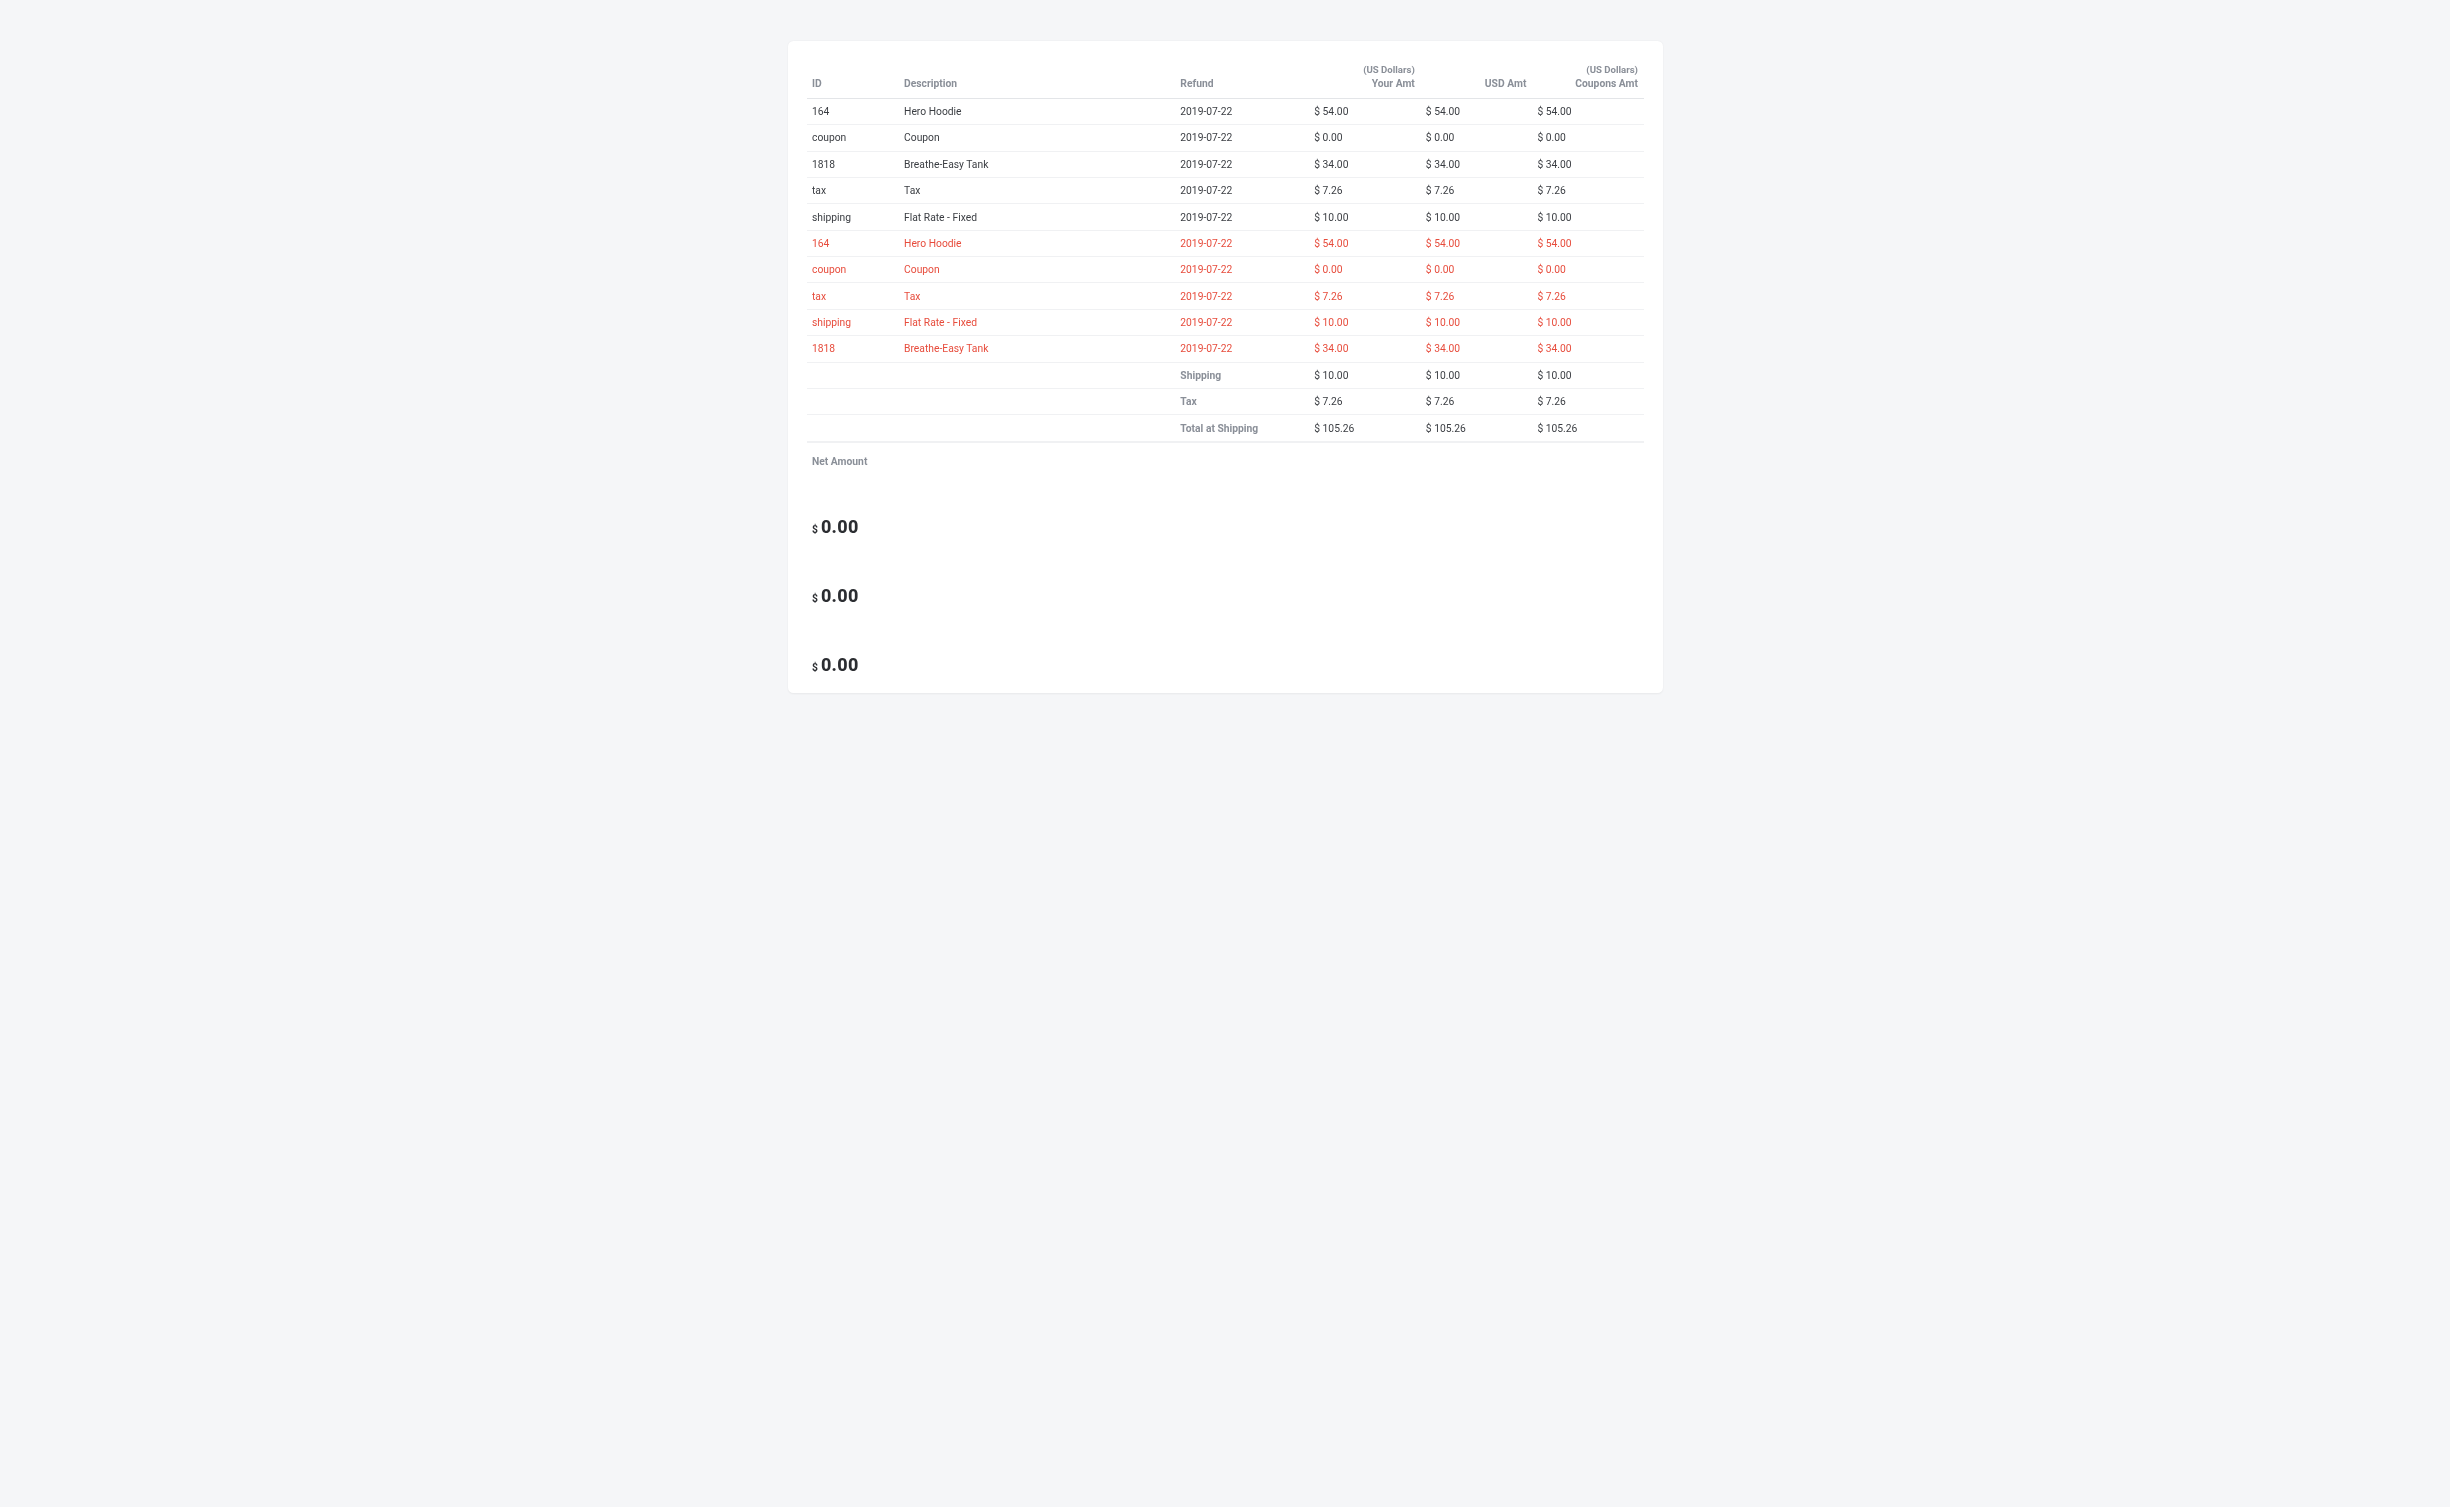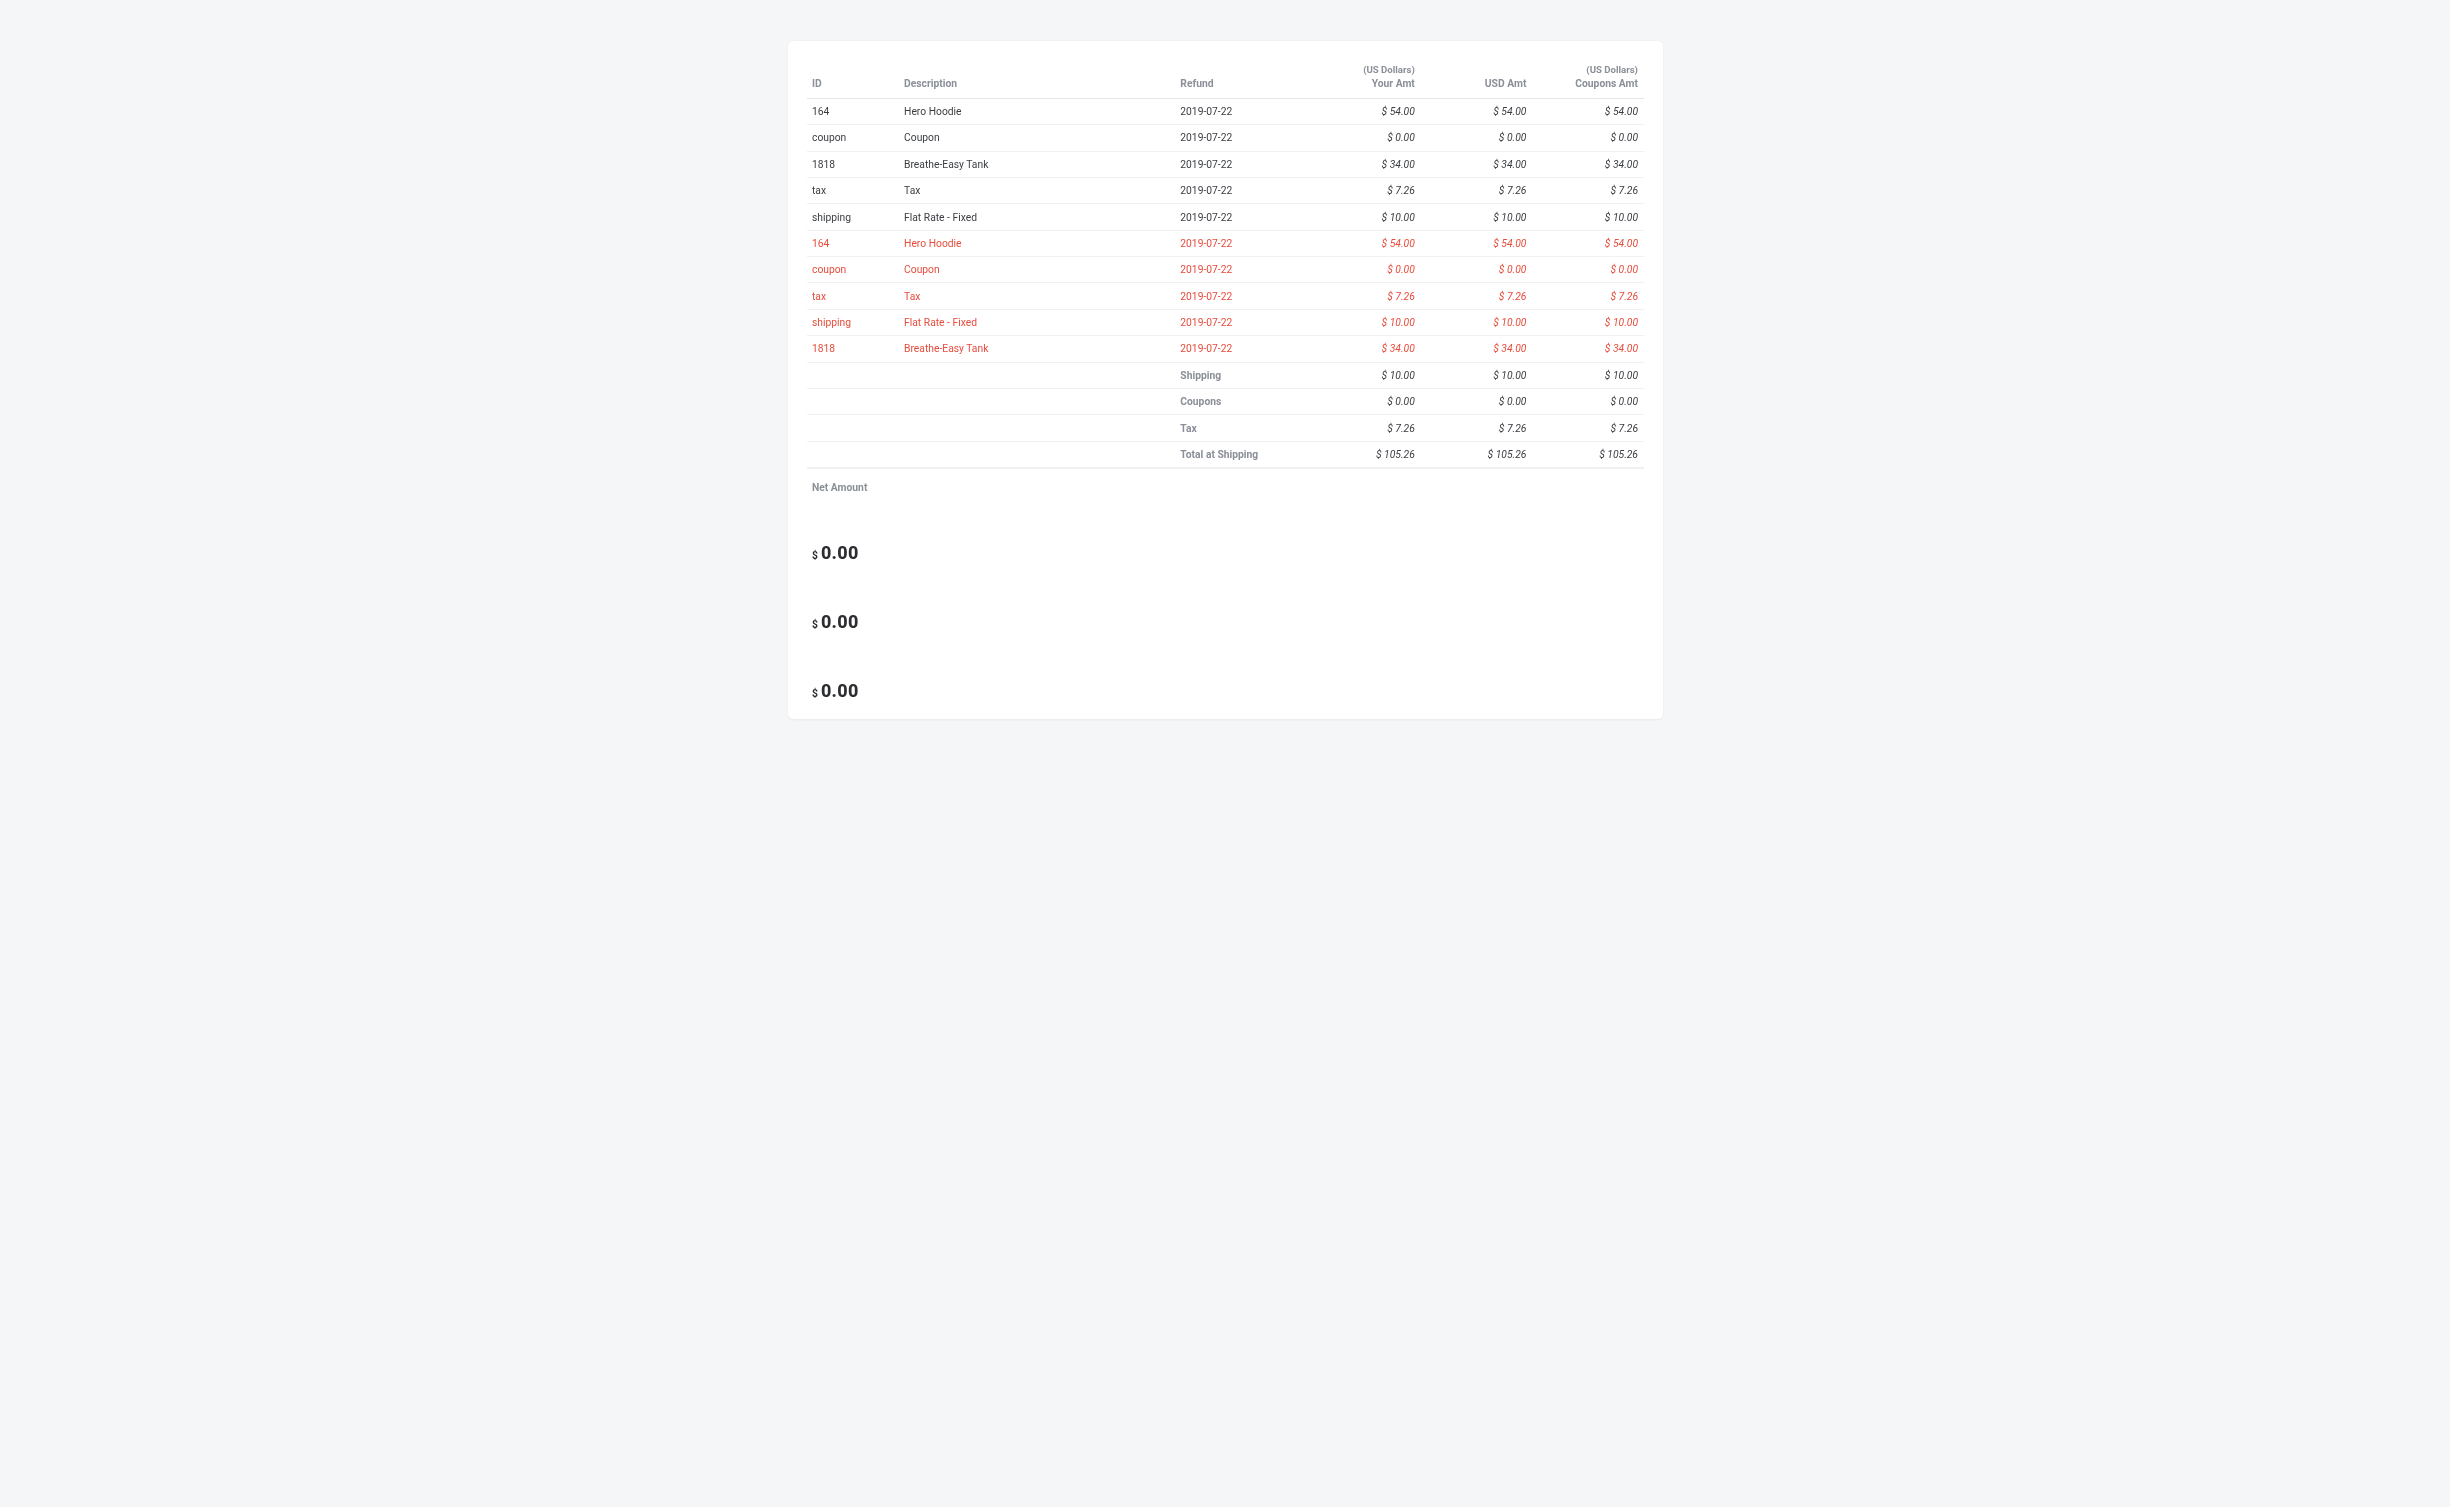--- a/index.html
+++ b/index.html
@@ -41,21 +41,21 @@
     line-height: 1.3;
   }
   tbody td {
     padding: 6.2px 5.5px;
     border-bottom: 0.7px solid #f0f1f3;
     color: #3a3d42;
     font-size: 10.3px;
     vertical-align: middle;
   }
   tbody tr.refund td { color: #e74c3c; }
-  tbody td.right { text-align: right; font-style: italic; }
+  tbody td.right { text-align: left; }
   tbody tr.summary td {
     color: #8a8f98;
     font-weight: 700;
   }
   tbody tr.summary td.right {
     color: #3a3d42;
     font-weight: 400;
   }
   tbody tr.summary.refund-total td.right { color: #e74c3c; }
   tbody tr.summary.refund-total td.label-cell { color: #8a8f98; }
@@ -204,28 +204,20 @@
           <td></td>
           <td></td>
           <td class="label-cell">Shipping</td>
           <td class="right">$ 10.00</td>
           <td class="right">$ 10.00</td>
           <td class="right">$ 10.00</td>
         </tr>
         <tr class="summary">
           <td></td>
           <td></td>
-          <td class="label-cell">Coupons</td>
-          <td class="right">$ 0.00</td>
-          <td class="right">$ 0.00</td>
-          <td class="right">$ 0.00</td>
-        </tr>
-        <tr class="summary">
-          <td></td>
-          <td></td>
           <td class="label-cell">Tax</td>
           <td class="right">$ 7.26</td>
           <td class="right">$ 7.26</td>
           <td class="right">$ 7.26</td>
         </tr>
         <tr class="summary">
           <td></td>
           <td></td>
           <td class="label-cell">Total at Shipping</td>
           <td class="right">$ 105.26</td>

